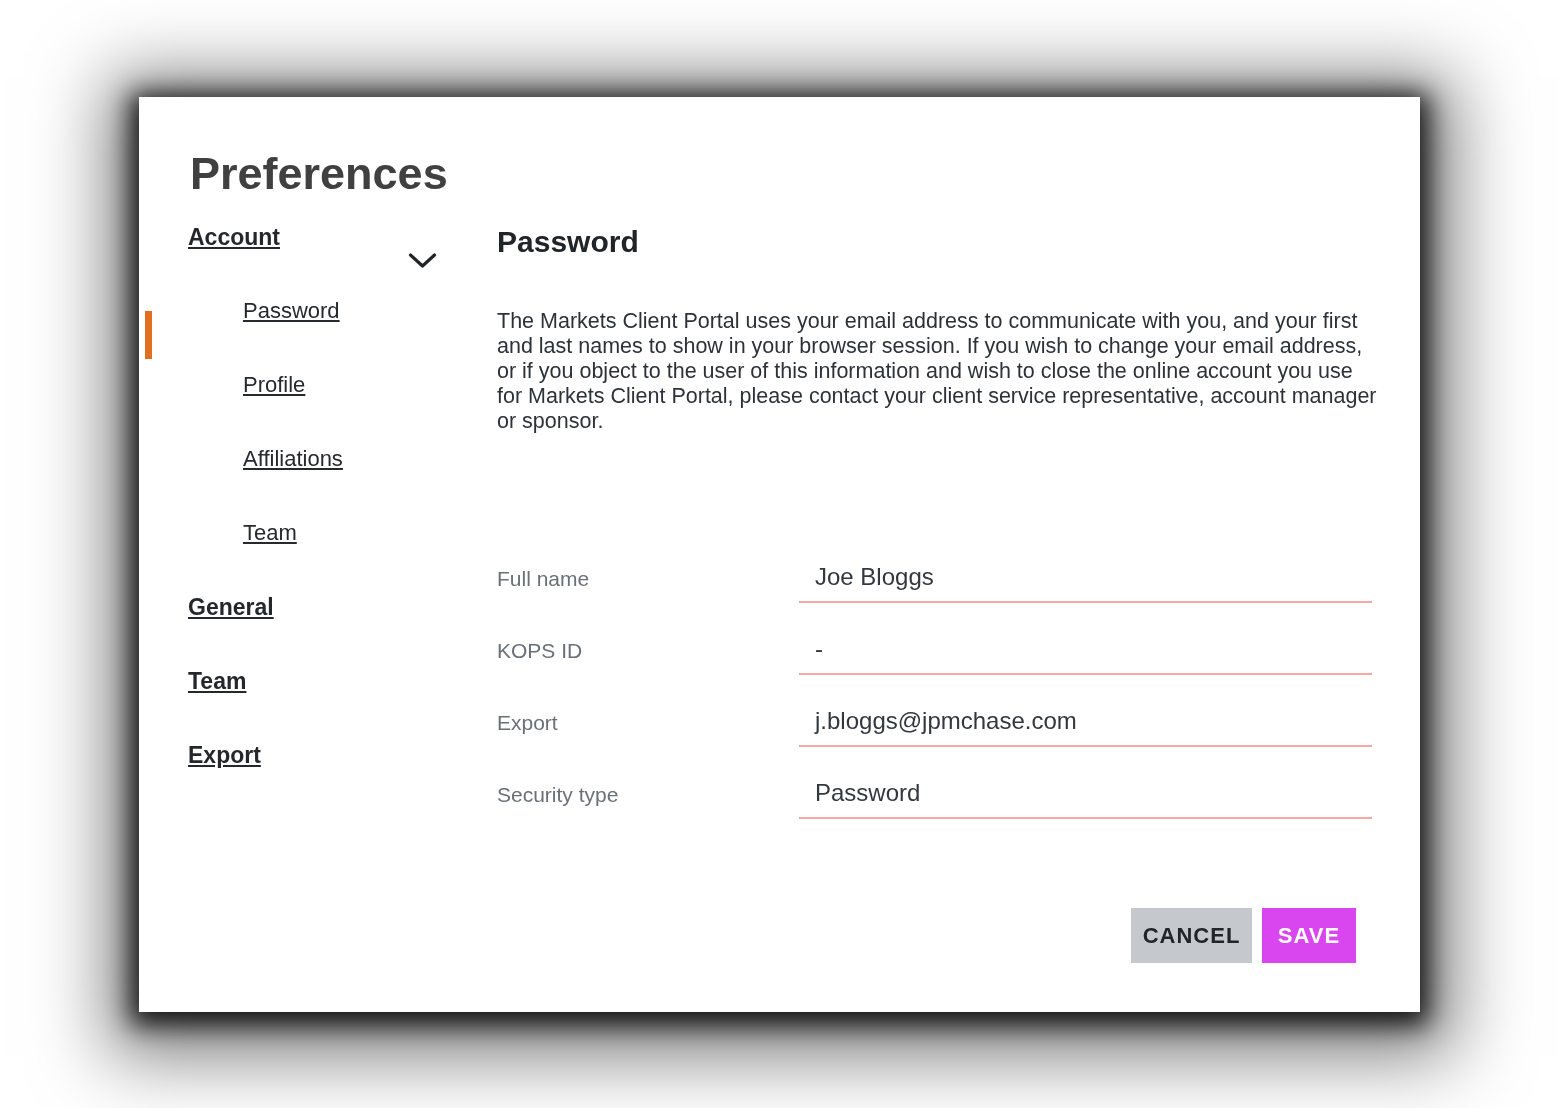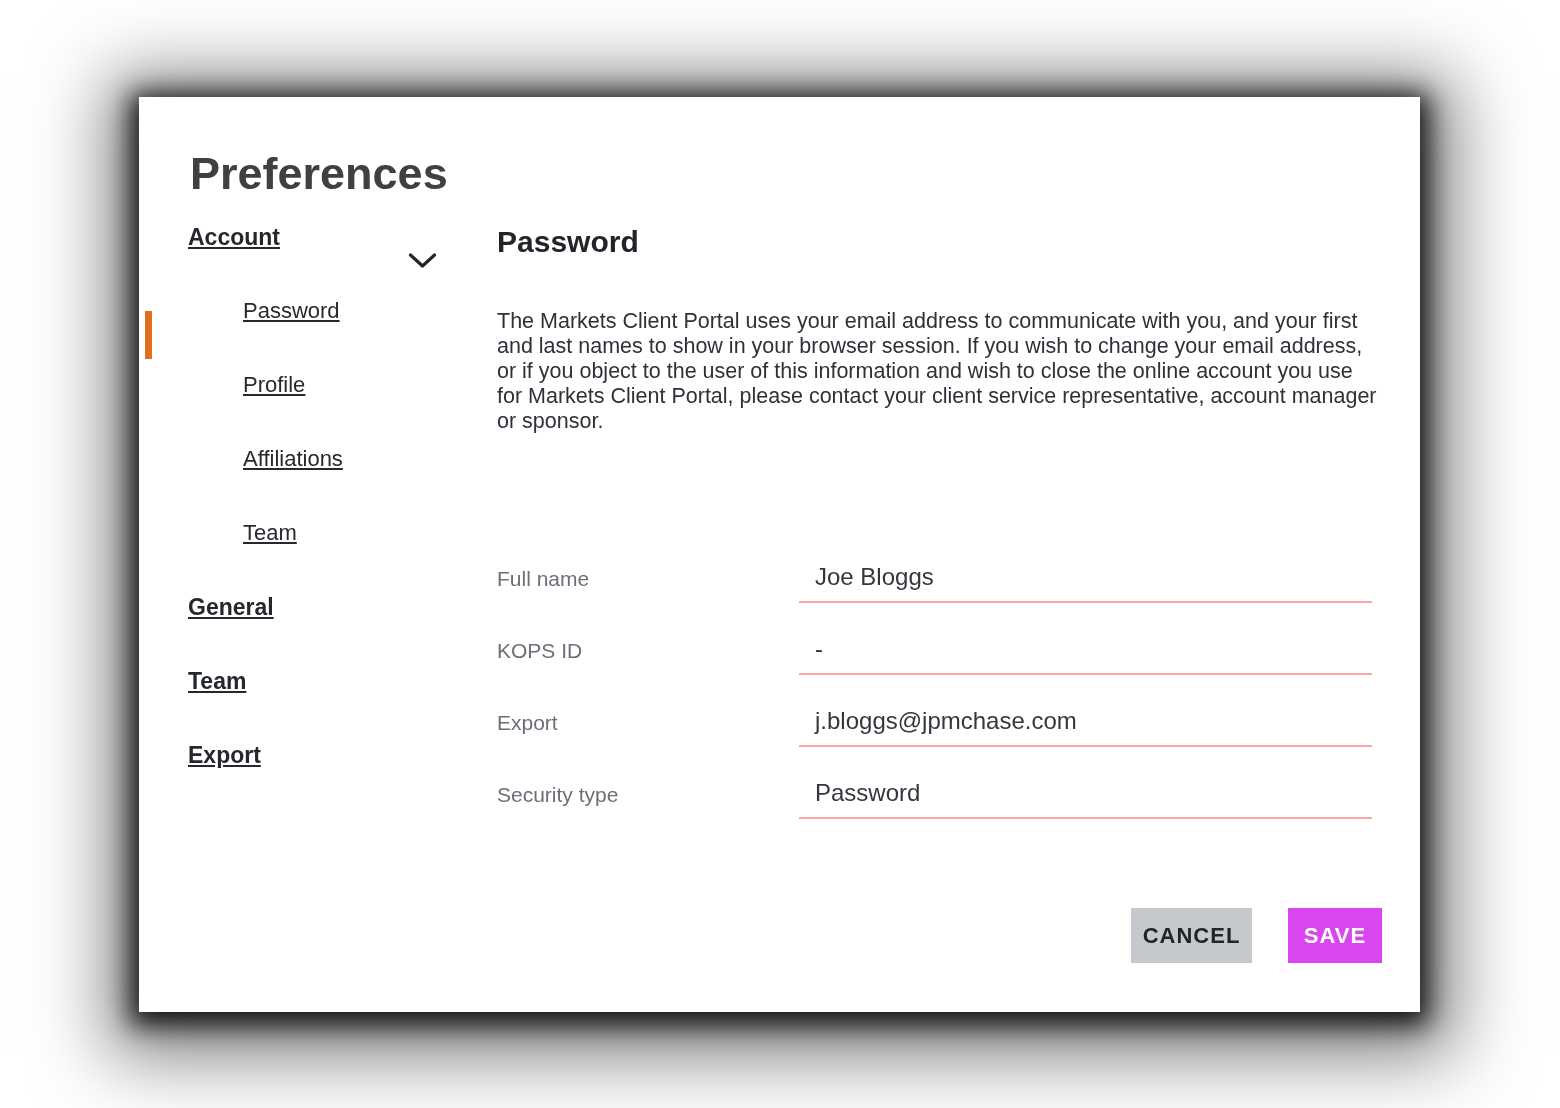--- a/index.html
+++ b/index.html
@@ -43,21 +43,21 @@
   .form { position:absolute; left:358px; top:427px; width:875px;margin-top:32px; }
   .form-row { display:flex; align-items:flex-end; height:47px; margin-bottom:25px; }
   .form-label { width:302px; font-size:21px; color:#6a7077; padding-bottom:12px; }
   .form-value {
     flex:1; border-bottom:2px solid #fca5a5;
     font-size:24px; color:#33383e; padding:0 0 10px 16px;
     white-space:nowrap; overflow:hidden;
   }
 
   
-  .actions { position:absolute; left:992px; top:811px; display:flex; gap:36px; }
+  .actions { position:absolute; left:992px; top:811px; display:flex; gap:10px; }
   .btn {
     height:55px; border:none; cursor:pointer;
     font-family:"Liberation Sans", sans-serif;
     font-size:22px; font-weight:600; letter-spacing:1px;
     display:flex; align-items:center; justify-content:center;
   }
   .btn-cancel { width:121px; background:#C5C9CD; color:#212529; }
   .btn-save   { width:94px;  background:#d946ef; color:#ffffff; }
 </style>
 </head>

